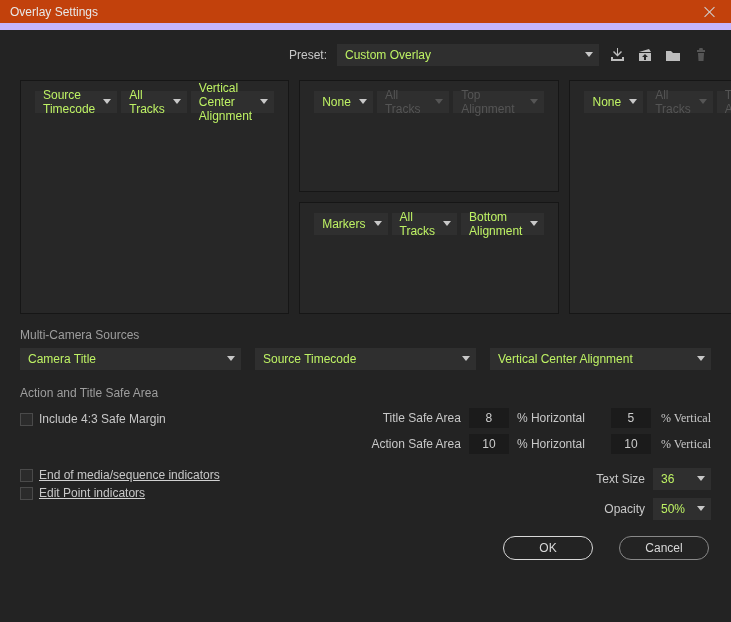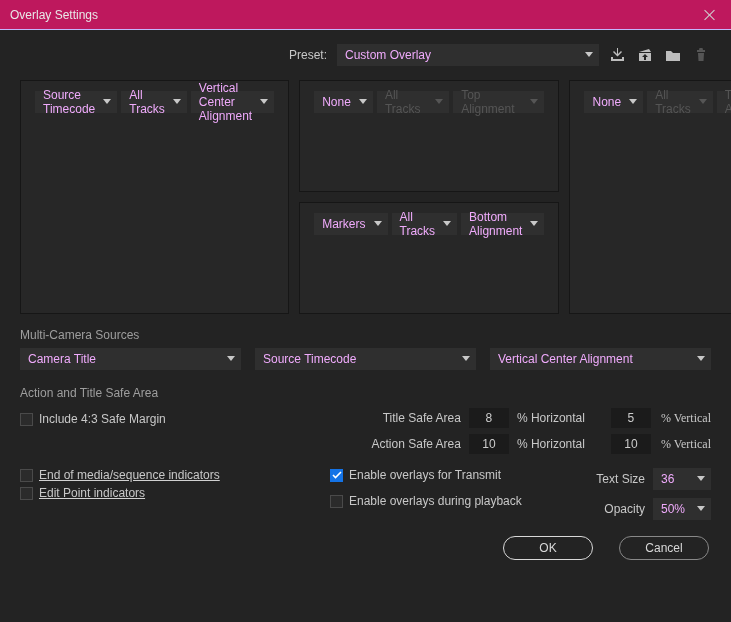--- a/index.html
+++ b/index.html
@@ -5,22 +5,22 @@
   * { box-sizing: border-box; margin: 0; padding: 0; }
   html, body { width: 731px; height: 622px; overflow: hidden; }
   body {
     background: #232323;
     font-family: "Segoe UI", Tahoma, sans-serif;
     font-size: 12px;
     color: #d1d1d1;
   }
   .titlebar {
     height: 30px;
-    background: #be185d;
-    border-bottom: 1px solid #c4b5fd;
+    background: #c2410c;
+    border-bottom: 7px solid #c4b5fd;
     display: flex;
     align-items: center;
     padding: 0 10px;
   }
   .titlebar .title { flex: 1; color: #e8e8e8; font-size: 12px; }
   .close-x { width: 14px; height: 14px; position: relative; cursor: pointer; margin-right: 4px; }
   .close-x::before, .close-x::after {
     content: ""; position: absolute; left: 6px; top: 0; width: 1px; height: 14px;
     background: #d0d0d0;
   }
@@ -30,21 +30,21 @@
   .content { padding: 14px 20px 0 20px; }
 
   .preset-row {
     display: flex; align-items: center; justify-content: flex-end;
     gap: 8px; margin-bottom: 14px;
   }
   .preset-row .lbl { color: #c8c8c8; margin-right: 2px; }
 
   .dd {
     background: #2f2f2f;
-    color: #f0abfc;
+    color: #bef264;
     height: 22px;
     border: none;
     display: flex;
     align-items: center;
     padding: 0 22px 0 8px;
     position: relative;
     font-size: 12px;
     cursor: pointer;
   }
   .dd.disabled { color: #555; cursor: default; }
@@ -293,34 +293,20 @@
     <div class="colA">
       <label class="checkbox">
         <span class="cb"></span>
         <span>End of media/sequence indicators</span>
       </label>
       <label class="checkbox">
         <span class="cb"></span>
         <span>Edit Point indicators</span>
       </label>
     </div>
-    <div class="colB">
-      <label class="checkbox">
-        <span class="cb checked">
-            <svg width="10" height="8" viewBox="0 0 10 8">
-              <path d="M1 4 L3.5 6.5 L9 1" stroke="#fff" stroke-width="1.6" fill="none"></path>
-            </svg>
-          </span>
-        <span>Enable overlays for Transmit</span>
-      </label>
-      <label class="checkbox">
-        <span class="cb"></span>
-        <span>Enable overlays during playback</span>
-      </label>
-    </div>
     <div class="colC">
       <div class="mini-row">
         <span class="mlabel">Text Size</span>
         <div class="dd mini-dd">
             <span>36</span>
             <span class="chev"></span>
           </div>
       </div>
       <div class="mini-row">
         <span class="mlabel">Opacity</span>

